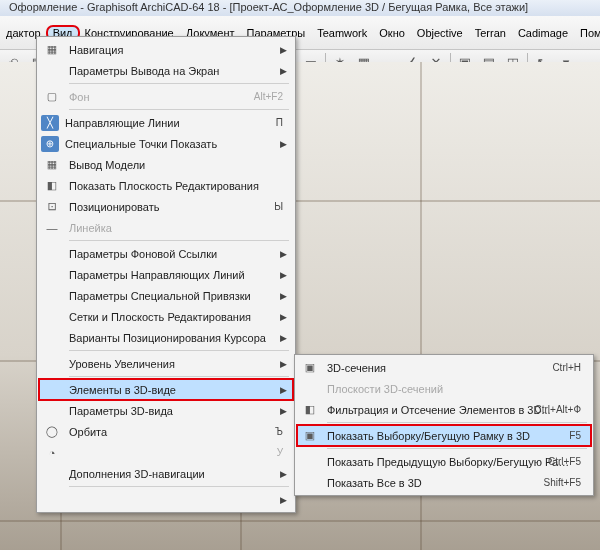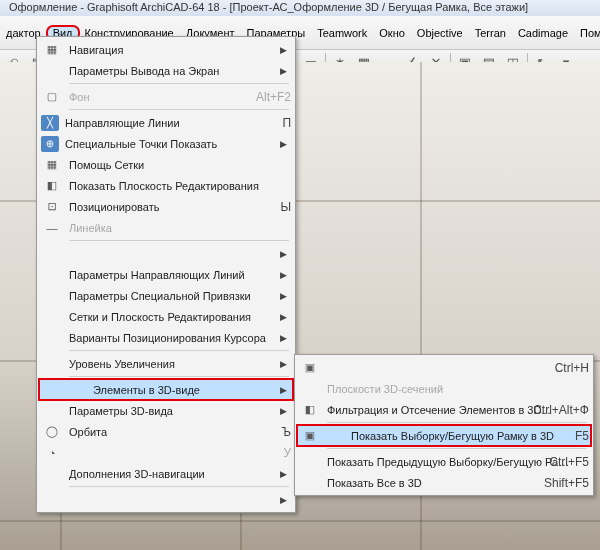--- a/index.html
+++ b/index.html
@@ -17,23 +17,23 @@
  linear-gradient(90deg, rgba(80,60,40,.25) 0 2px, transparent 2px 100px) 60px 0/180px 100%,
  linear-gradient(0deg, rgba(80,60,40,.25) 0 2px, transparent 2px 80px) 0 140px/100% 160px;
 }
 .menu { position: absolute; background: #f3f3f3; border: 1px solid #9b9b9b; box-shadow: 2px 2px 4px rgba(0,0,0,.3); min-width: 260px; padding: 2px; }
 .menu-main { left: 36px; top: 36px; width: 258px; }
 .menu-sub { left: 294px; top: 354px; width: 300px; }
 .menu-item { display: flex; align-items: center; height: 21px; padding: 0 18px 0 2px; position: relative; }
 .menu-item .icon { width: 22px; height: 18px; display: flex; align-items: center; justify-content: center; margin-right: 6px; font-size: 11px; color: #5b5b5b; flex-shrink: 0; }
 .menu-item .label { flex: 1; color: #222; white-space: nowrap; overflow: hidden; text-overflow: ellipsis; }
 .menu-item .arrow { position: absolute; right: 6px; font-size: 9px; color: #444; }
-.menu-item .shortcut { position: absolute; right: 2px; color: #444; font-size: 12px; }
+.menu-item .shortcut { position: absolute; right: 10px; color: #444; font-size: 10px; }
 .menu-item.disabled .label, .menu-item.disabled .shortcut, .menu-item.disabled .arrow { color: #a8a8a8; }
-.menu-item.sel { background: #bfe0ff; gap: 24px; }
+.menu-item.sel { background: #bfe0ff; }
 .menu-item.hl { outline: 2px solid #e3000a; outline-offset: -1px; }
 .menu-hr { height: 1px; margin: 2px 4px 2px 30px; background: #cfcfcf; }
 .icon.blue { background:#4f86c6; color:#fff; border-radius:2px; width:18px; height:16px; font-size:10px; }
 </style>
 </head>
 <body>
 
 <div class="titlebar">
   <span>Оформление - Graphisoft ArchiCAD-64 18 - [Проект-АС_Оформление 3D / Бегущая Рамка, Все этажи]</span>
 </div>
@@ -98,38 +98,39 @@
       <span class="label">Направляющие Линии</span>
       <span class="shortcut">П</span>
     </div>
     <div class="menu-item">
       <span class="icon blue">⊕</span>
       <span class="label">Специальные Точки Показать</span>
       <span class="arrow">▶</span>
     </div>
     <div class="menu-item">
       <span class="icon">▦</span>
-      <span class="label">Помощь Сетки</span>
+      <span class="label">Вывод Модели</span>
     </div>
     <div class="menu-item">
       <span class="icon">◧</span>
       <span class="label">Показать Плоскость Редактирования</span>
     </div>
     <div class="menu-item">
       <span class="icon">⊡</span>
       <span class="label">Позиционировать</span>
       <span class="shortcut">Ы</span>
     </div>
     <div class="menu-item disabled">
       <span class="icon">—</span>
       <span class="label">Линейка</span>
     </div>
     <div class="menu-hr"></div>
     <div class="menu-item">
       <span class="icon"></span>
+      <span class="label">Параметры Фоновой Ссылки</span>
       <span class="arrow">▶</span>
     </div>
     <div class="menu-item">
       <span class="icon"></span>
       <span class="label">Параметры Направляющих Линий</span>
       <span class="arrow">▶</span>
     </div>
     <div class="menu-item">
       <span class="icon"></span>
       <span class="label">Параметры Специальной Привязки</span>
@@ -178,20 +179,21 @@
     </div>
     <div class="menu-hr"></div>
     <div class="menu-item">
       <span class="icon"></span>
       <span class="arrow">▶</span>
     </div>
   </div>
 <div class="menu menu-sub" id="menu-sub">
     <div class="menu-item">
       <span class="icon">▣</span>
+      <span class="label">3D-сечения</span>
       <span class="shortcut">Ctrl+Н</span>
     </div>
     <div class="menu-item disabled">
       <span class="icon"></span>
       <span class="label">Плоскости 3D-сечений</span>
     </div>
     <div class="menu-item">
       <span class="icon">◧</span>
       <span class="label">Фильтрация и Отсечение Элементов в 3D...</span>
       <span class="shortcut">Ctrl+Alt+Ф</span>

